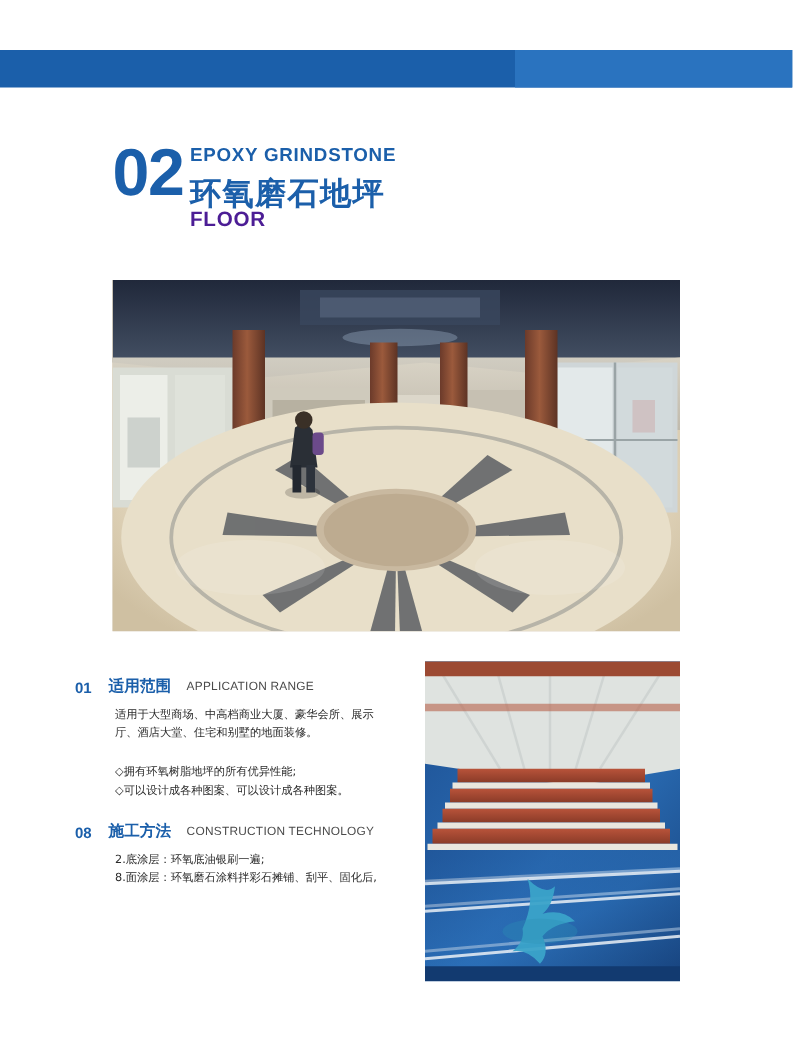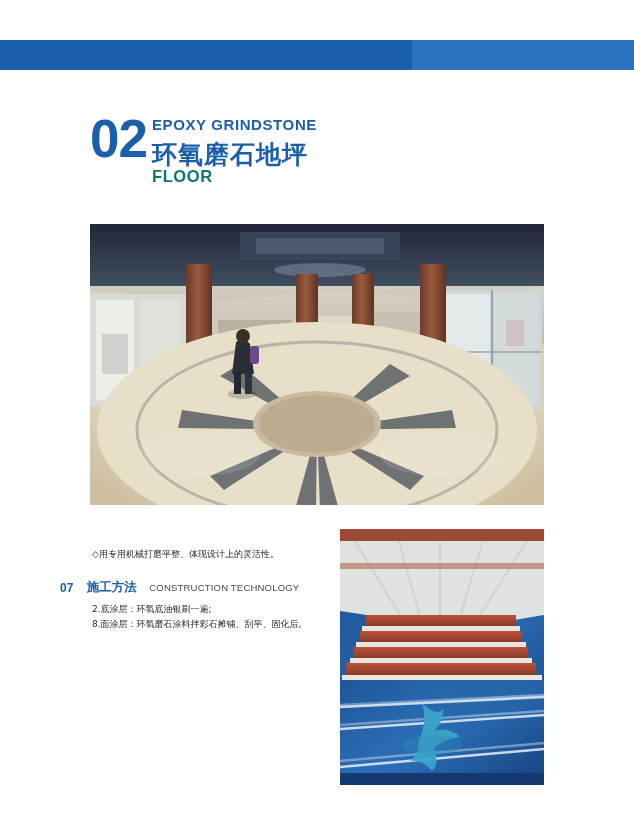--- a/index.html
+++ b/index.html
@@ -76,21 +76,21 @@
     color: #1b5faa;
     letter-spacing: 1px;
     font-family: "DejaVu Sans", sans-serif;
   }
   .title-en-bottom {
     position: absolute;
     left: 62px;
     top: 57px;
     font-size: 16.5px;
     font-weight: bold;
-    color: #0f766e;
+    color: #4c1d95;
     letter-spacing: 0.6px;
     font-family: "Liberation Sans", sans-serif;
   }
   
   .hero {
     position: absolute;
     left: 90px;
     top: 224px;
     width: 454px;
     height: 281px;
@@ -271,30 +271,42 @@
         <rect x="160" y="122" width="9" height="18" rx="3" fill="#6b4a8a"></rect>
       </g>
 
       <ellipse cx="110" cy="230" rx="60" ry="22" fill="#fff" opacity="0.12"></ellipse>
       <ellipse cx="350" cy="230" rx="60" ry="22" fill="#fff" opacity="0.12"></ellipse>
     </svg>
   </div>
 
   <div class="content-col">
 
+    <div class="sec">
+      <div class="sec-head">
+        <span class="sec-num">01</span>
+        <span class="sec-cn">适用范围</span>
+        <span class="sec-en">APPLICATION RANGE</span>
+      </div>
+      <div class="sec-body">
+        <div>适用于大型商场、中高档商业大厦、豪华会所、展示</div>
+        <div>厅、酒店大堂、住宅和别墅的地面装修。</div>
+      </div>
+    </div>
 
     <div class="sec">
       <div class="sec-body">
-        <div>◇用专用机械打磨平整、体现设计上的灵活性。</div>
+        <div>◇拥有环氧树脂地坪的所有优异性能;</div>
+        <div>◇可以设计成各种图案、可以设计成各种图案。</div>
       </div>
     </div>
 
     <div class="sec">
       <div class="sec-head">
-        <span class="sec-num">07</span>
+        <span class="sec-num">08</span>
         <span class="sec-cn">施工方法</span>
         <span class="sec-en">CONSTRUCTION TECHNOLOGY</span>
       </div>
       <div class="sec-body">
         <div>2.底涂层：环氧底油银刷一遍;</div>
         <div>8.面涂层：环氧磨石涂料拌彩石摊铺、刮平、固化后,</div>
       </div>
     </div>
 
   </div>

